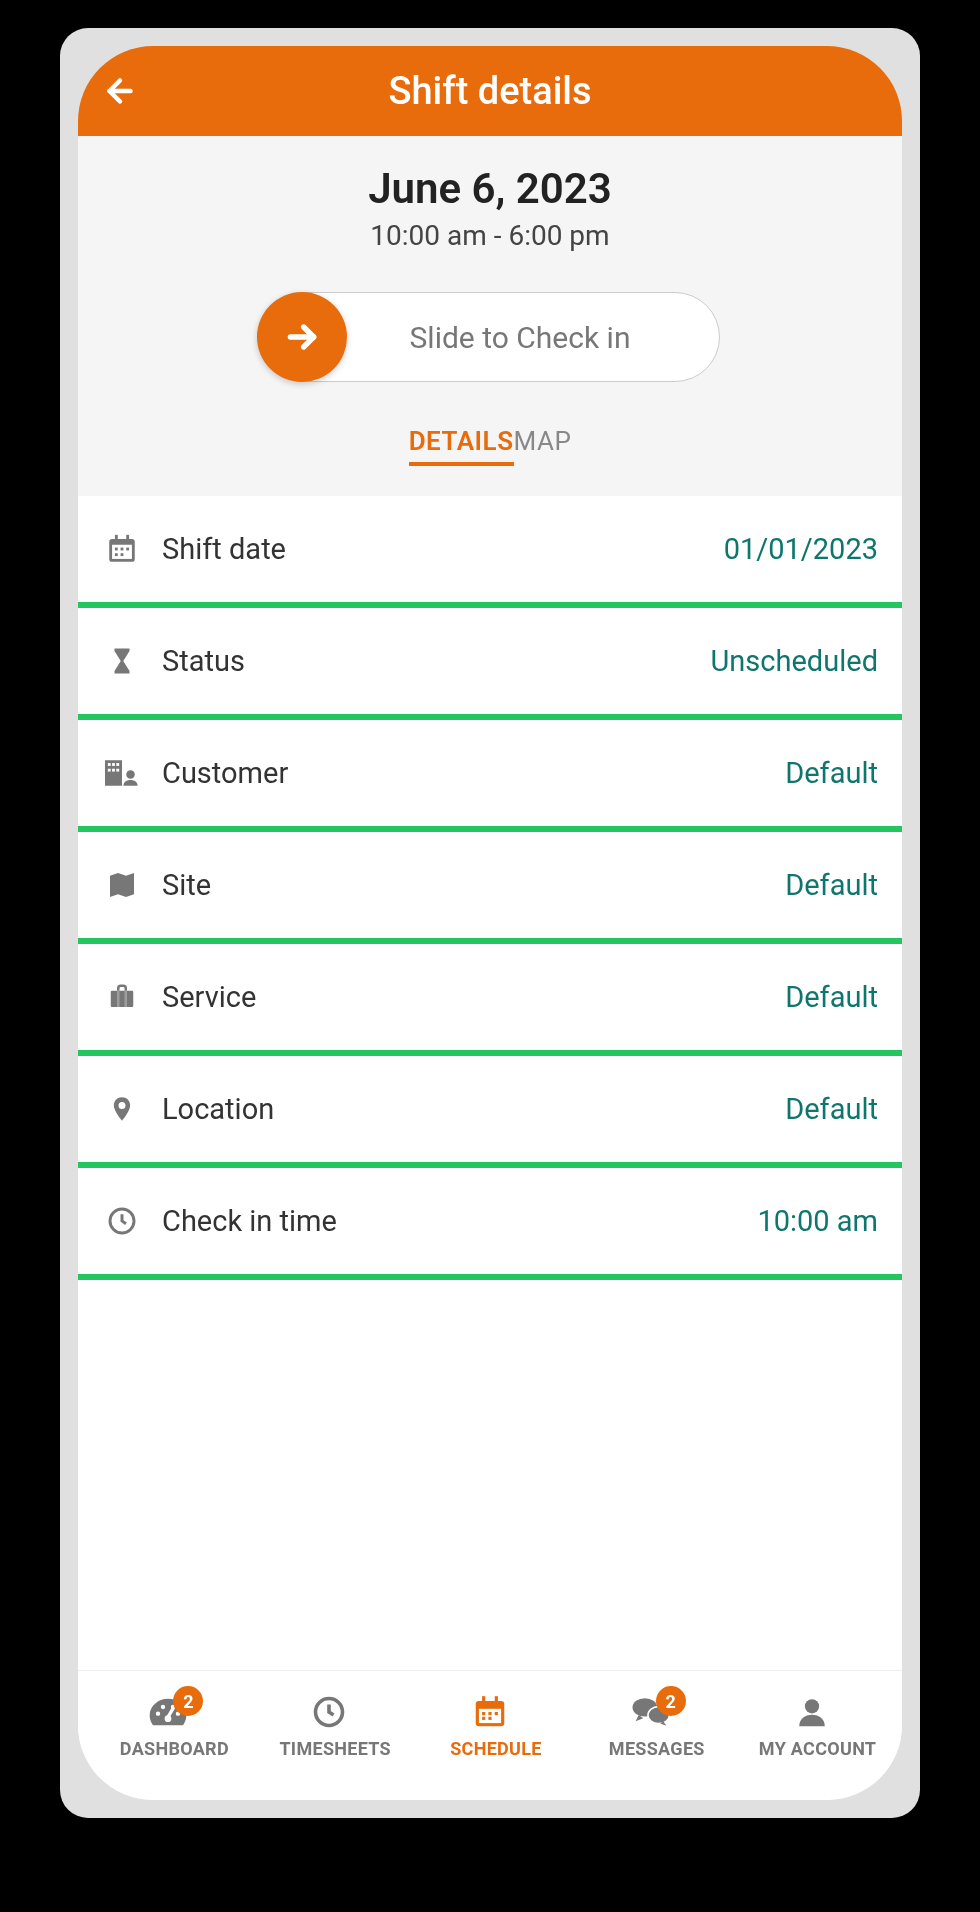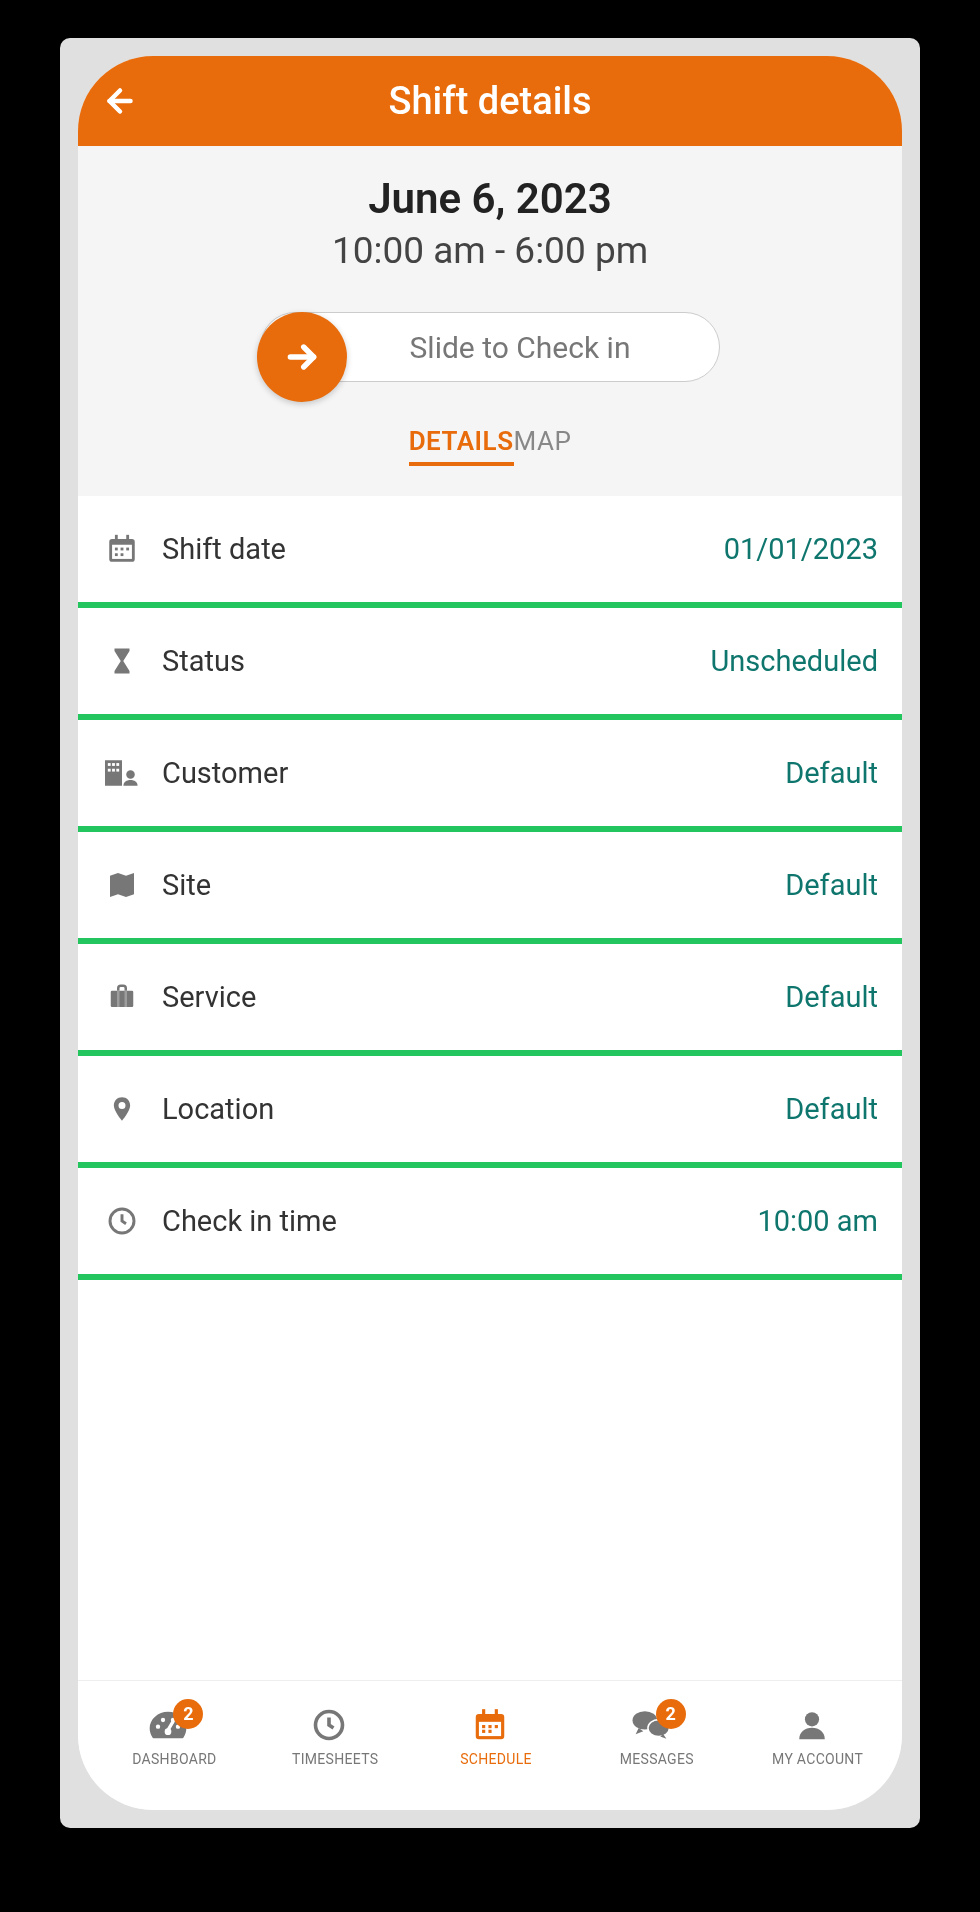--- a/index.html
+++ b/index.html
@@ -5,26 +5,26 @@
   * { box-sizing: border-box; margin: 0; padding: 0; }
   body {
     background: #000;
     font-family: -apple-system, BlinkMacSystemFont, "Segoe UI", Roboto, Arial, sans-serif;
     width: 980px;
     height: 1912px;
     position: relative;
   }
   .phone-frame {
     position: absolute;
-    top: 38px;
+    top: 28px;
     left: 60px;
     width: 860px;
     height: 1790px;
     background: #e0e0e0;
-    border-radius: 10px;
+    border-radius: 28px;
     padding: 18px;
     box-shadow: 0 10px 40px rgba(0,0,0,0.6);
   }
   .phone-screen {
     width: 100%;
     height: 100%;
     background: #f5f5f5;
     border-radius: 75px;
     overflow: hidden;
     display: flex;
@@ -59,32 +59,32 @@
     text-align: center;
     padding: 28px 20px 30px;
     background: #f5f5f5;
   }
   .hero-date {
     font-size: 42px;
     font-weight: 600;
     color: #222;
   }
   .hero-time {
-    font-size: 37px;
+    font-size: 28px;
     color: #444;
     margin-top: 6px;
   }
   .slider-wrap {
     display: flex;
     justify-content: center;
     margin-top: 40px;
   }
   .slider {
     width: 460px;
-    height: 70px;
+    height: 90px;
     border: 1px solid #ccc;
     border-radius: 45px;
     background: #fff;
     position: relative;
     display: flex;
     align-items: center;
   }
   .slider-thumb {
     width: 90px;
     height: 90px;
@@ -171,22 +171,22 @@
   }
   .nav-item.active { color: #e86c0c; }
   .nav-icon {
     width: 40px;
     height: 40px;
     display: flex;
     align-items: center;
     justify-content: center;
   }
   .nav-label {
-    font-size: 14px;
-    font-weight: 400;
+    font-size: 18px;
+    font-weight: 700;
     margin-top: 6px;
     letter-spacing: 0.3px;
     margin-left: 12px;
   }
   .badge {
     position: absolute;
     top: -6px;
     right: 40px;
     background: #e86c0c;
     color: #fff;

